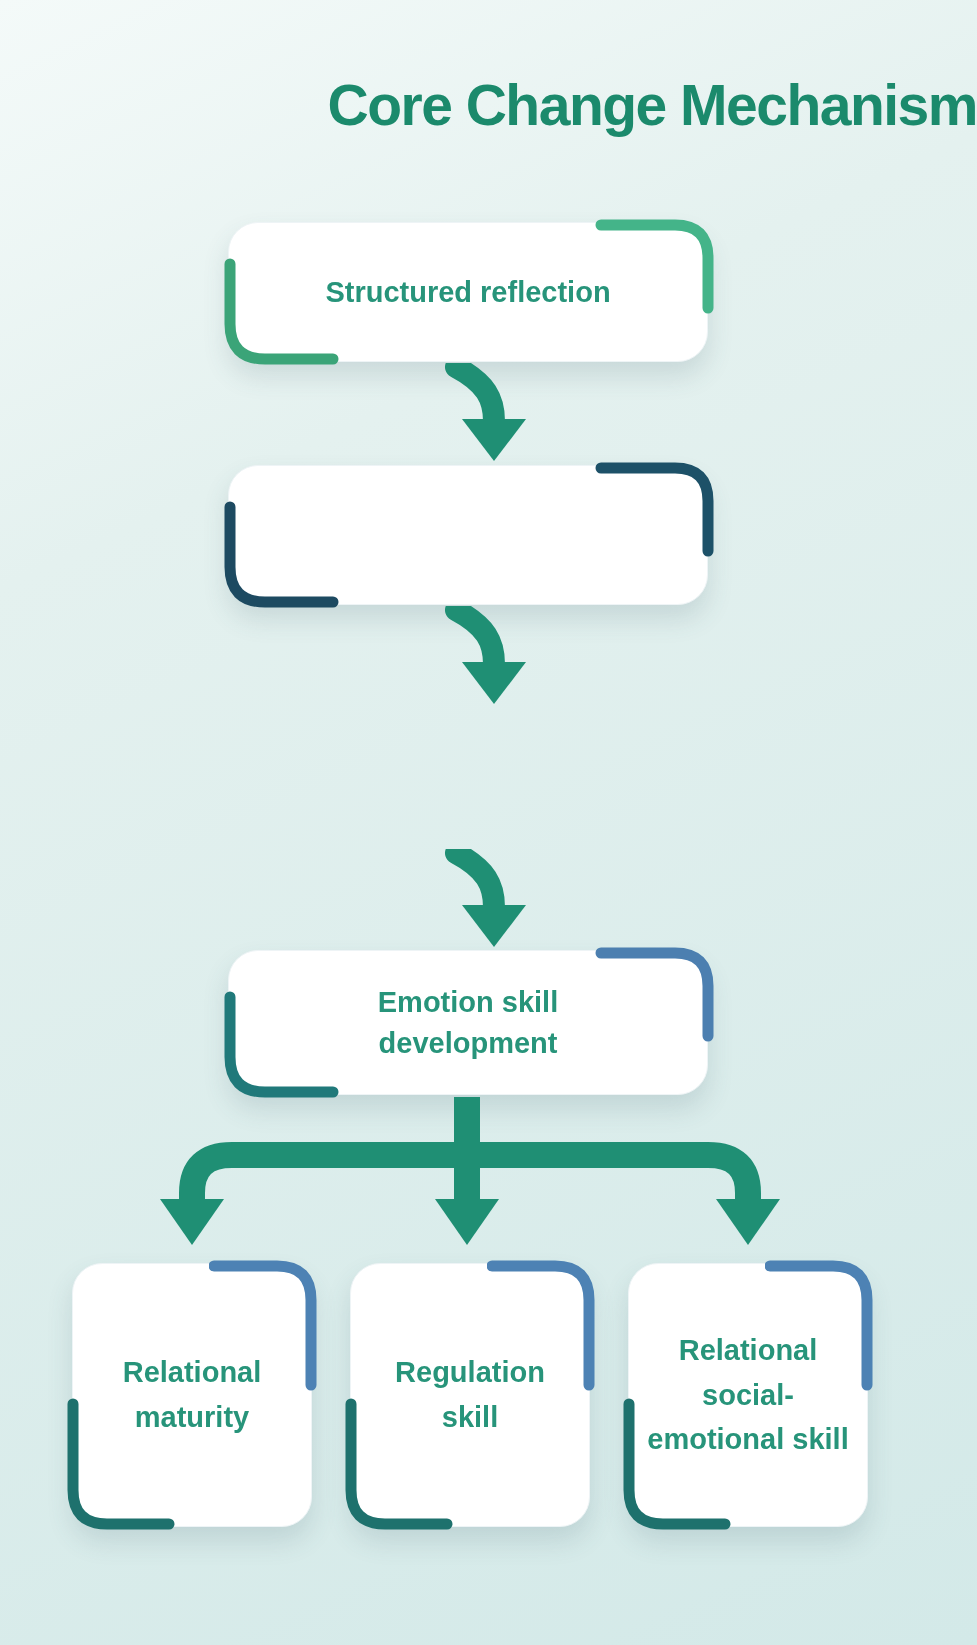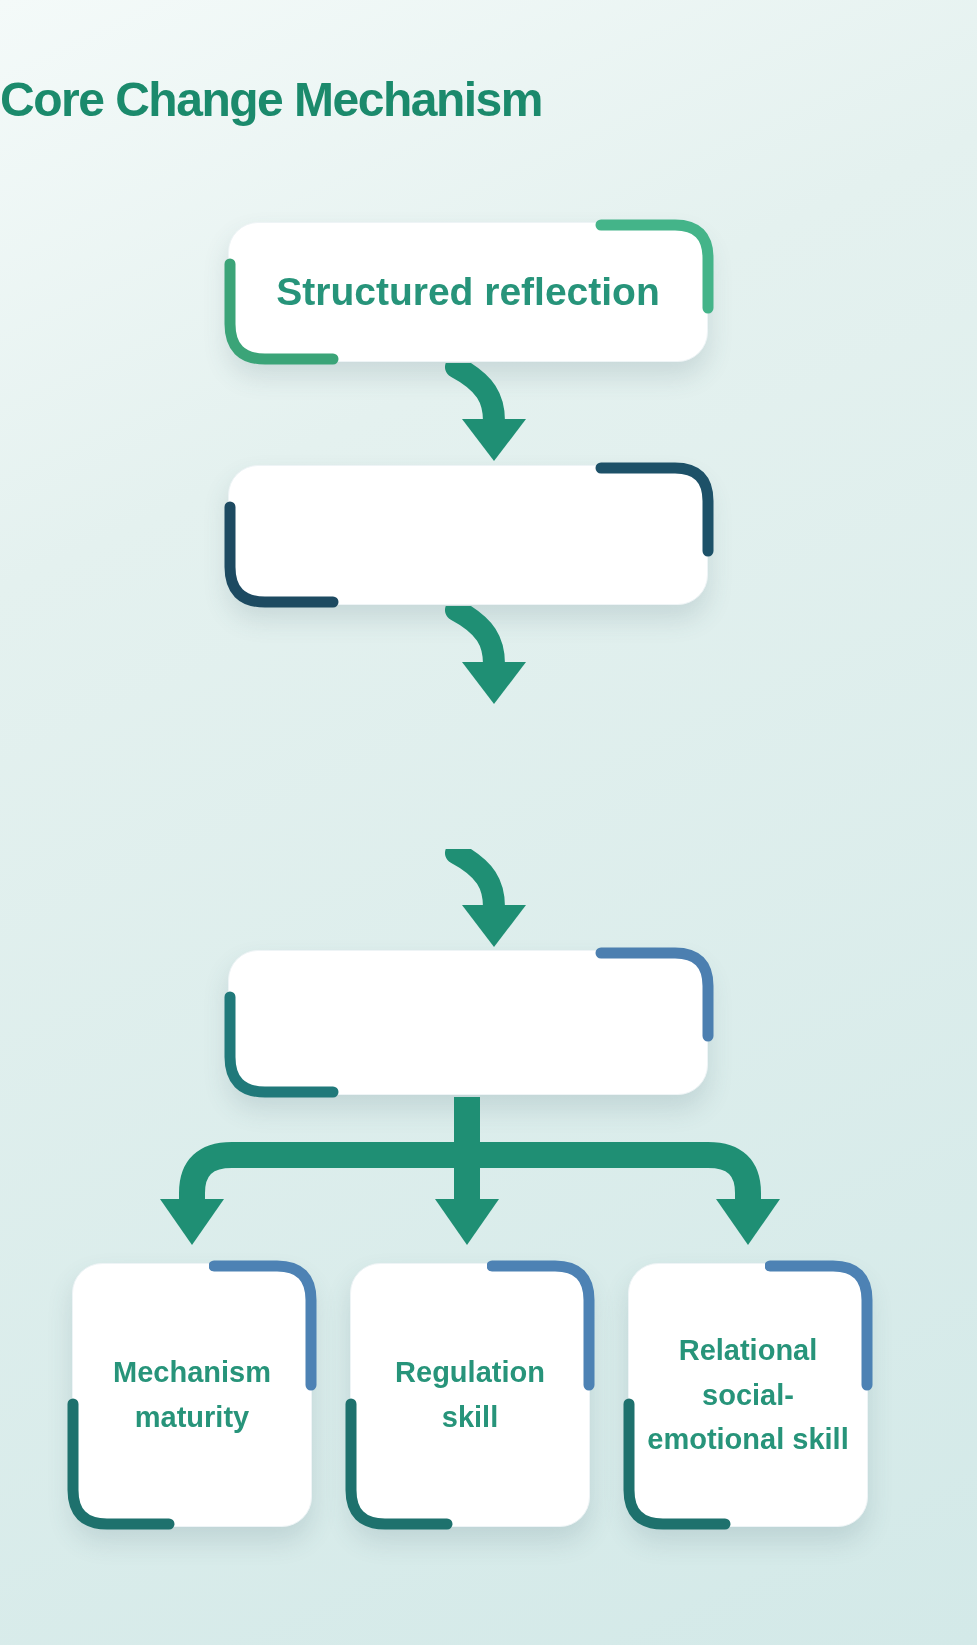--- a/index.html
+++ b/index.html
@@ -2,36 +2,36 @@
 <html><head>
 <meta charset="utf-8">
 <style>
   html,body{margin:0;padding:0;}
   .canvas{
     position:relative;width:977px;height:1645px;overflow:hidden;
     background:linear-gradient(155deg,#f4faf9 0%,#e4f1ef 28%,#d3e9e8 100%);
     font-family:"Liberation Sans",sans-serif;
   }
   .title{
-    position:absolute;left:0;top:72px;width:100%;text-align:left;
-    font-size:48px;font-weight:800;color:#1b8a6c;letter-spacing:-1.5px;
+    position:absolute;left:0;top:72px;width:100%;text-align:right;
+    font-size:57px;font-weight:800;color:#1b8a6c;letter-spacing:-1.5px;
   }
   .card{
     position:absolute;background:#ffffff;border-radius:30px;
     box-shadow:0 14px 26px rgba(60,95,105,.16);
     border:1px solid #eef4f6;
     display:flex;align-items:center;justify-content:center;
   }
   .step-card{left:228px;width:478px;height:138px;}
   #step1{top:222px}
   #step2{top:465px}
   #step3{top:708px}
   #step4{top:950px;height:143px}
   .step-label{
-    font-size:39px;font-weight:700;color:#27947a;
+    font-size:29px;font-weight:700;color:#27947a;
     text-align:center;line-height:1.4;
   }
   #step4 .step-label{max-width:330px;}
   .outcome-card{top:1263px;width:238px;height:262px;}
   #out1{left:72px}
   #out2{left:350px}
   #out3{left:628px}
   .outcome-label{
     font-size:29px;font-weight:700;color:#27947a;
     text-align:center;line-height:1.55;padding:0 16px;
@@ -88,39 +88,40 @@
     <polygon points="34,56 98,56 66,98" fill="#1f8f74"></polygon>
   </svg>
 
   <div class="card step-card" id="step4">
     <svg class="corner corner-tr" width="120" height="100" viewBox="0 0 120 100">
       <path d="M6 9 H80 Q113 9 113 42 V92" stroke="#4c7fb0"></path>
     </svg>
     <svg class="corner corner-bl" width="120" height="110" viewBox="0 0 120 110">
       <path d="M9 6 V66 Q9 101 44 101 H112" stroke="#20797a"></path>
     </svg>
+    <div class="step-label">Emotion skill development</div>
   </div>
 
   <svg class="branch" viewBox="0 0 680 158">
     <path d="M327 0 V106" fill="none" stroke-width="26" stroke-linejoin="round" stroke="#1f8f74"></path>
     <path d="M334 58 H92 Q52 58 52 96 V106" fill="none" stroke-width="26" stroke-linejoin="round" stroke="#1f8f74"></path>
     <path d="M320 58 H568 Q608 58 608 96 V106" fill="none" stroke-width="26" stroke-linejoin="round" stroke="#1f8f74"></path>
     <polygon points="20,102 84,102 52,148" fill="#1f8f74"></polygon>
     <polygon points="295,102 359,102 327,148" fill="#1f8f74"></polygon>
     <polygon points="576,102 640,102 608,148" fill="#1f8f74"></polygon>
   </svg>
 
   <div class="card outcome-card" id="out1">
     <svg class="corner corner-tr" width="110" height="135" viewBox="0 0 110 135">
       <path d="M5 9 H68 Q102 9 102 43 V128" stroke="#4d82b4"></path>
     </svg>
     <svg class="corner corner-bl" width="110" height="135" viewBox="0 0 110 135">
       <path d="M8 6 V92 Q8 126 42 126 H104" stroke="#1e716d"></path>
     </svg>
-    <div class="outcome-label">Mechanism maturity</div>
+    <div class="outcome-label">Relational maturity</div>
   </div>
 
   <div class="card outcome-card" id="out3">
     <svg class="corner corner-tr" width="110" height="135" viewBox="0 0 110 135">
       <path d="M5 9 H68 Q102 9 102 43 V128" stroke="#4d82b4"></path>
     </svg>
     <svg class="corner corner-bl" width="110" height="135" viewBox="0 0 110 135">
       <path d="M8 6 V92 Q8 126 42 126 H104" stroke="#1e716d"></path>
     </svg>
     <div class="outcome-label">Relational social-emotional skill</div>

